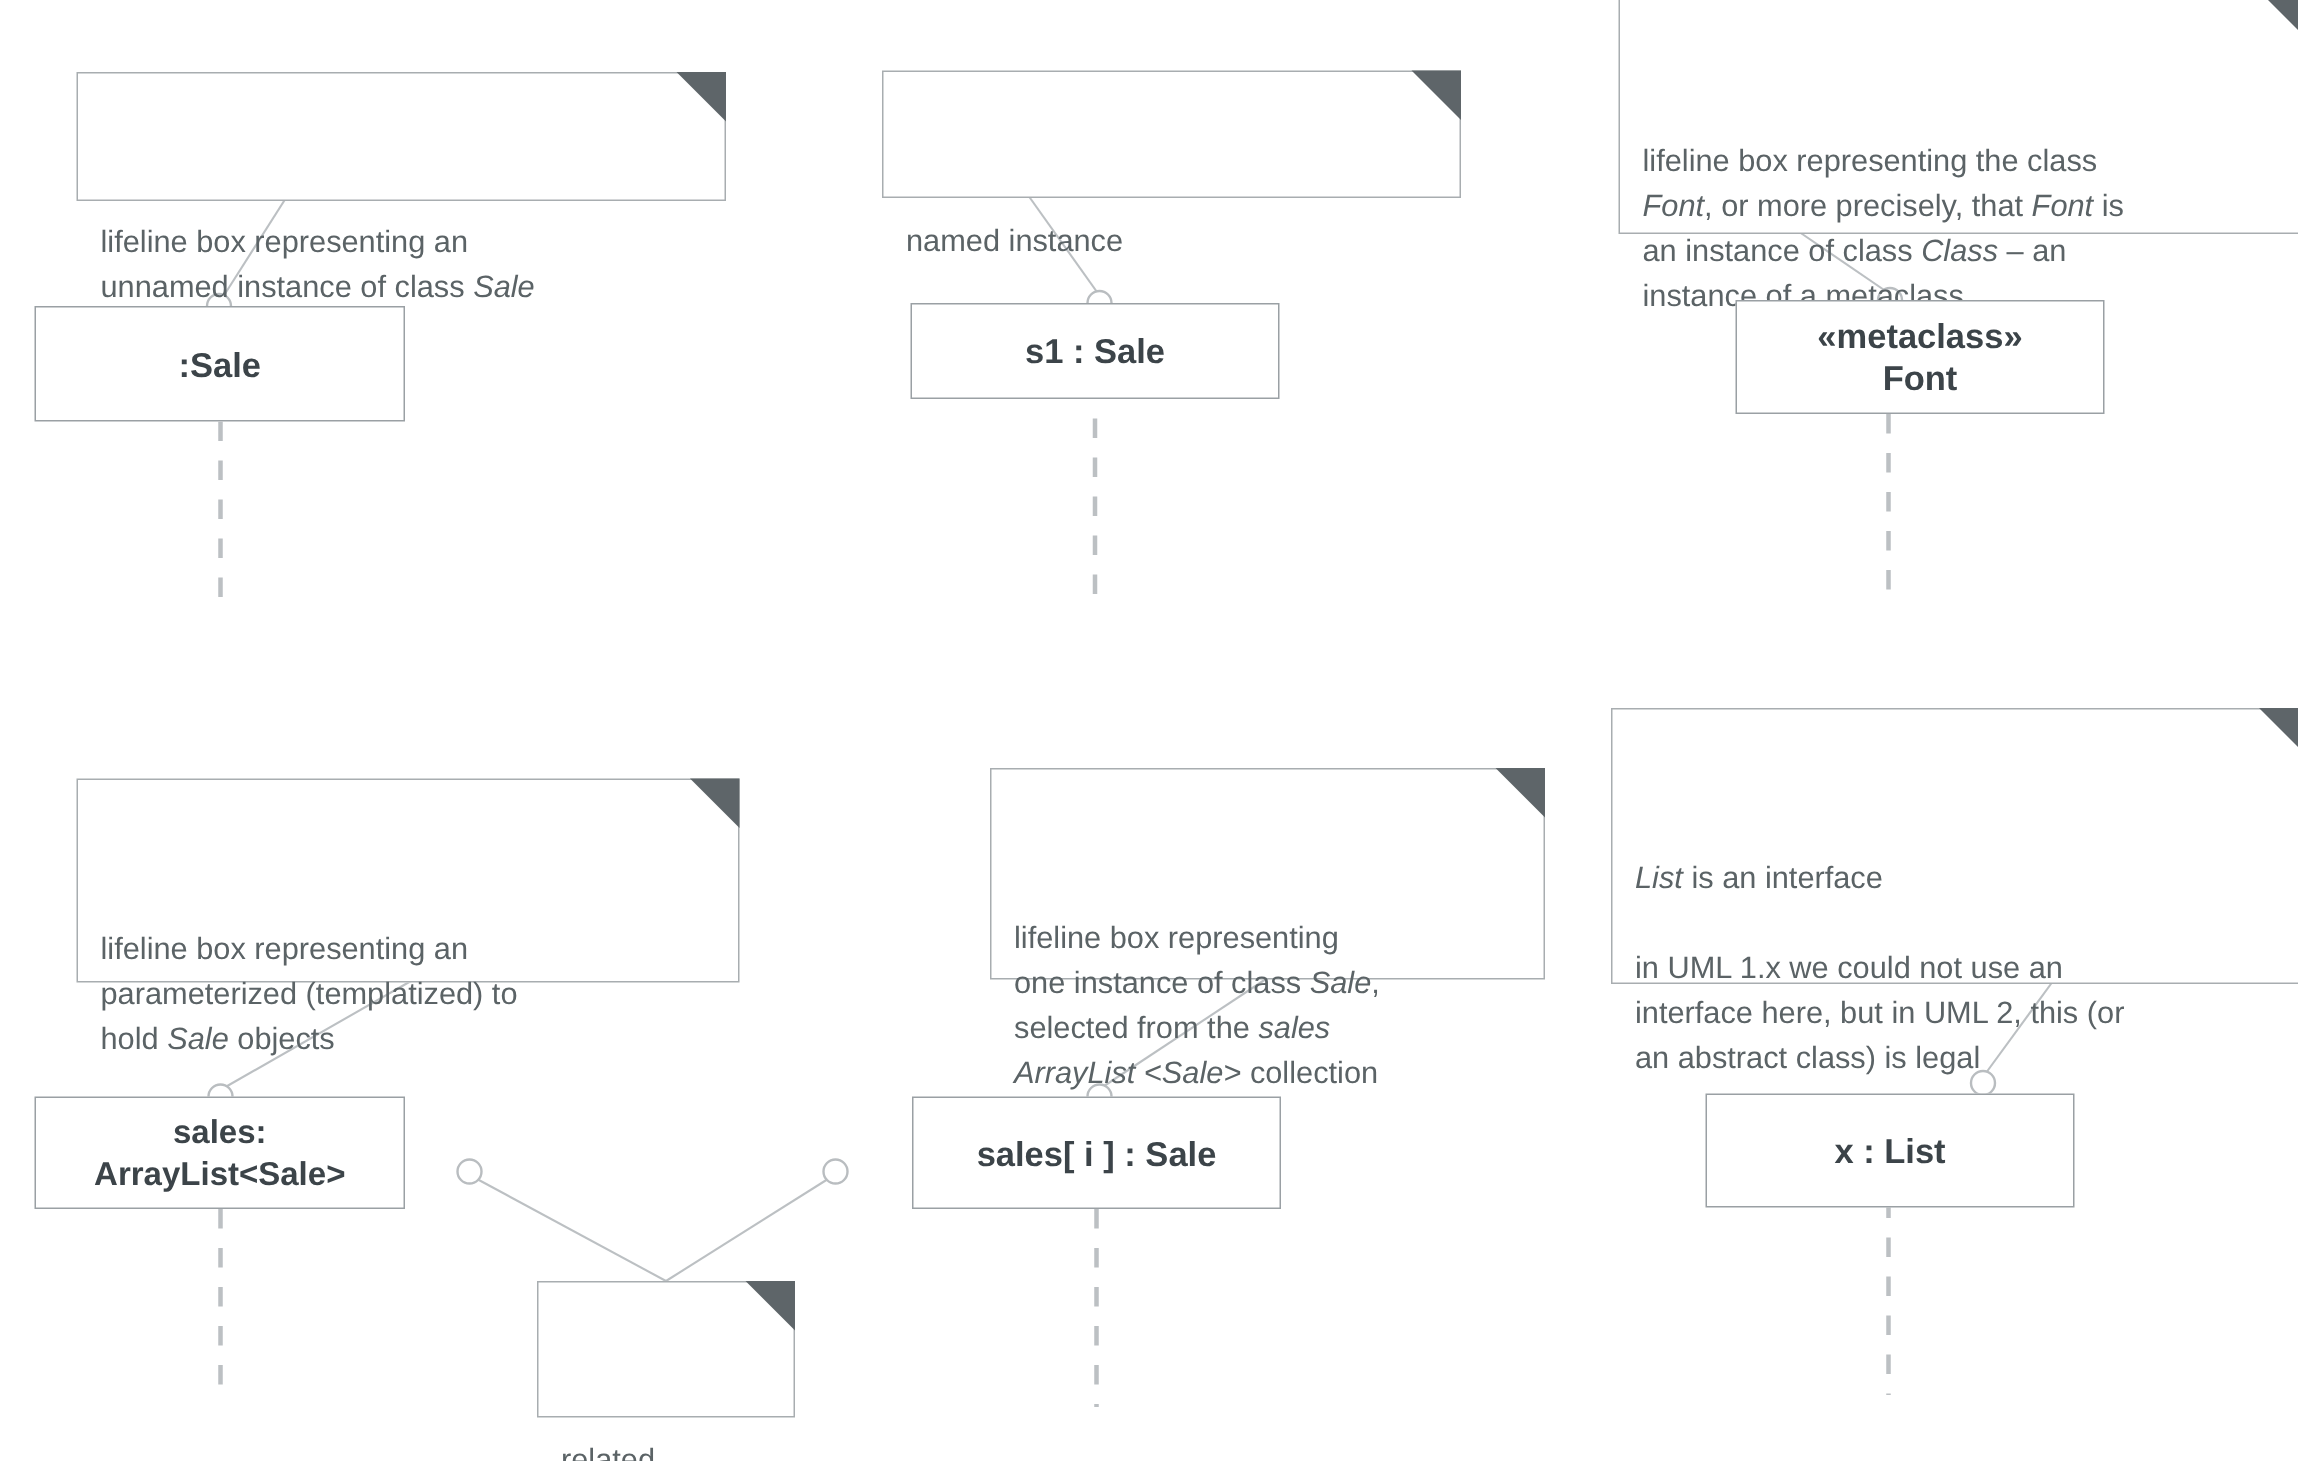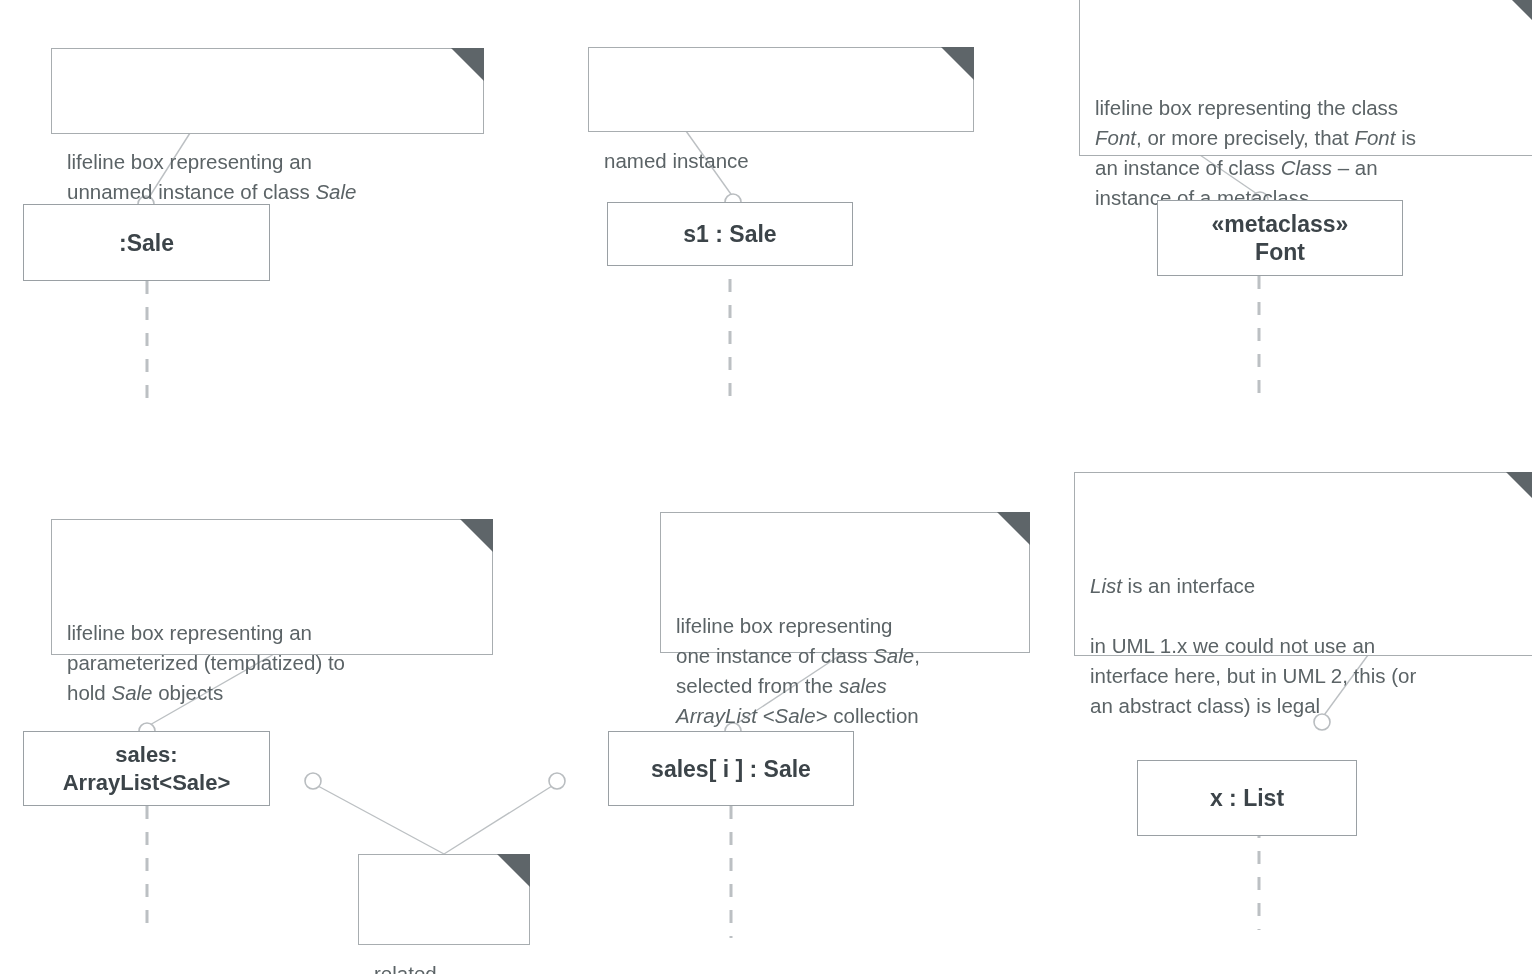--- a/index.html
+++ b/index.html
@@ -153,17 +153,17 @@
 
   <div class="lifebox" style="left:23px; top:731px; width:247px; height:75px; font-size:22px;">
     <span class="inner">sales:
 ArrayList&lt;Sale&gt;</span>
   </div>
 
   <div class="lifebox" style="left:608px; top:731px; width:246px; height:75px;">
     <span class="inner">sales[ i ] : Sale</span>
   </div>
 
-  <div class="lifebox" style="left:1137px; top:760px; width:220px; height:76px;">
+  <div class="lifebox" style="left:1137px; top:729px; width:246px; height:76px;">
     <span class="inner">x : List</span>
   </div>
 
 </div>
 
 </body></html>

